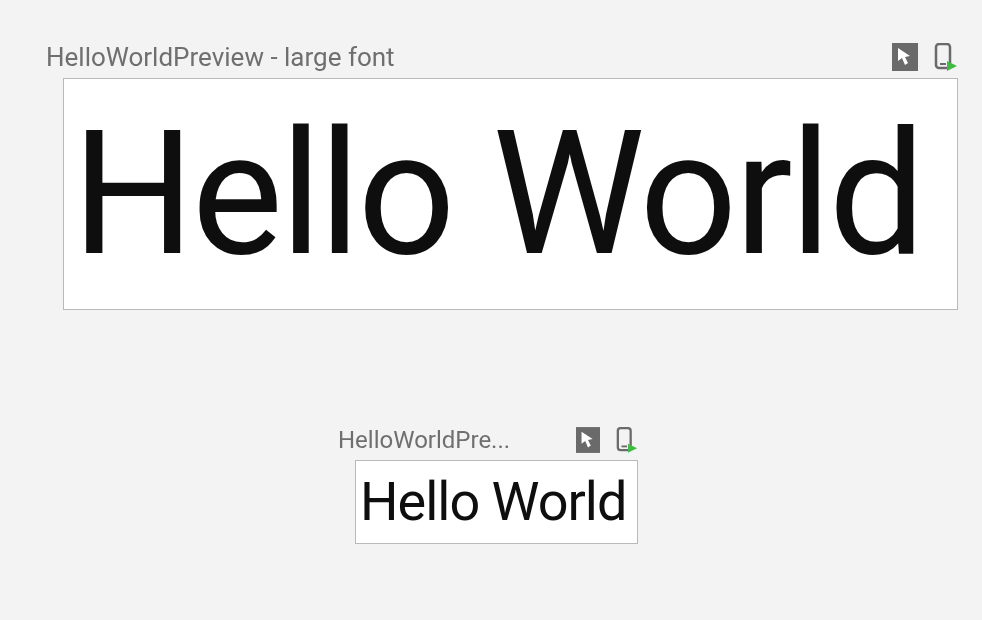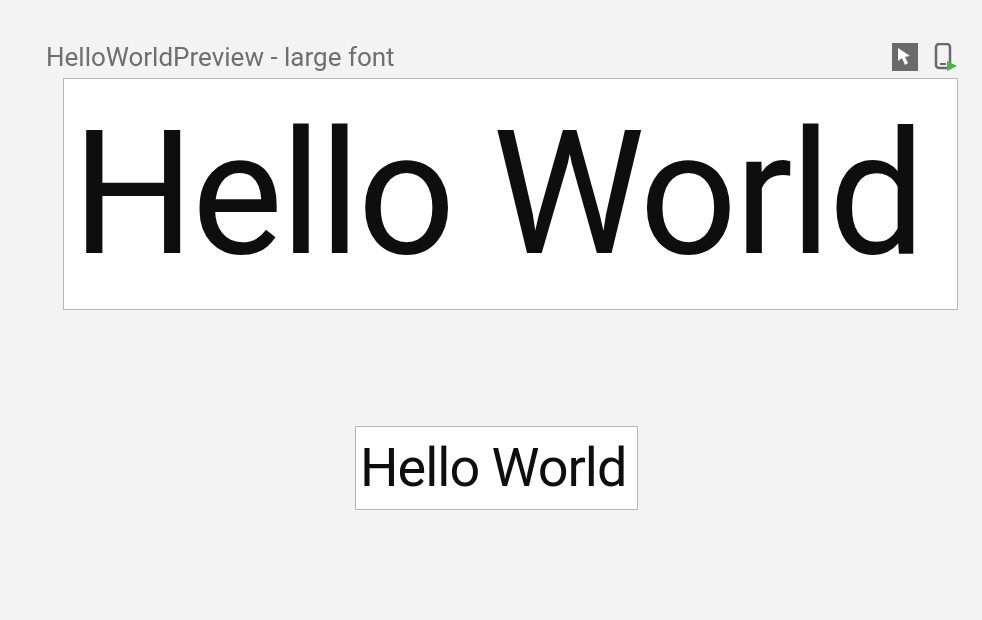--- a/index.html
+++ b/index.html
@@ -116,16 +116,34 @@
         </svg>
       </span>
     </div>
   </div>
   <div class="preview-box">
     <div class="preview-text">Hello World</div>
   </div>
 </div>
 
 <div class="preview-container preview2">
+  <div class="preview-header">
+    <div class="preview-title-small header2-title">HelloWorldPre...</div>
+    <div class="preview-icons">
+      <span class="icon-btn">
+        <svg width="24" height="26" viewBox="0 0 26 28">
+          <rect x="0" y="0" width="26" height="28" fill="#6a6a6a"></rect>
+          <path d="M 6 5 L 6 18 L 10 15 L 13 22 L 16 20 L 13 14 L 18 13 Z" fill="#ffffff"></path>
+        </svg>
+      </span>
+      <span class="icon-btn">
+        <svg width="22" height="26" viewBox="0 0 24 28">
+          <rect x="2" y="1" width="14" height="24" rx="3" fill="none" stroke="#6a6a6a" stroke-width="2.5"></rect>
+          <rect x="6" y="20" width="6" height="2" fill="#6a6a6a"></rect>
+          <path d="M 13 18 L 23 23 L 13 28 Z" fill="#3fbb41"></path>
+        </svg>
+      </span>
+    </div>
+  </div>
   <div class="preview-box">
     <div class="preview-text">Hello World</div>
   </div>
 </div>
 
 </body></html>

